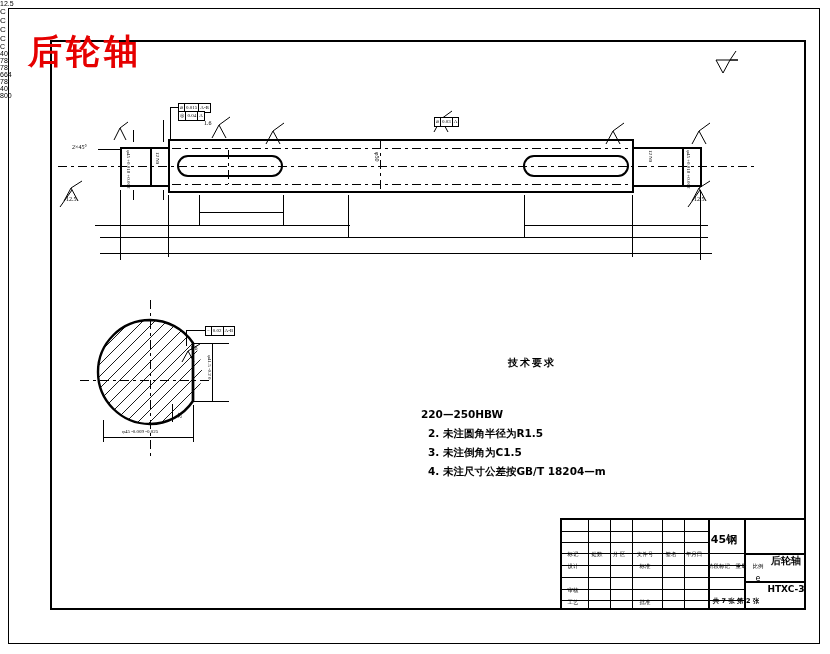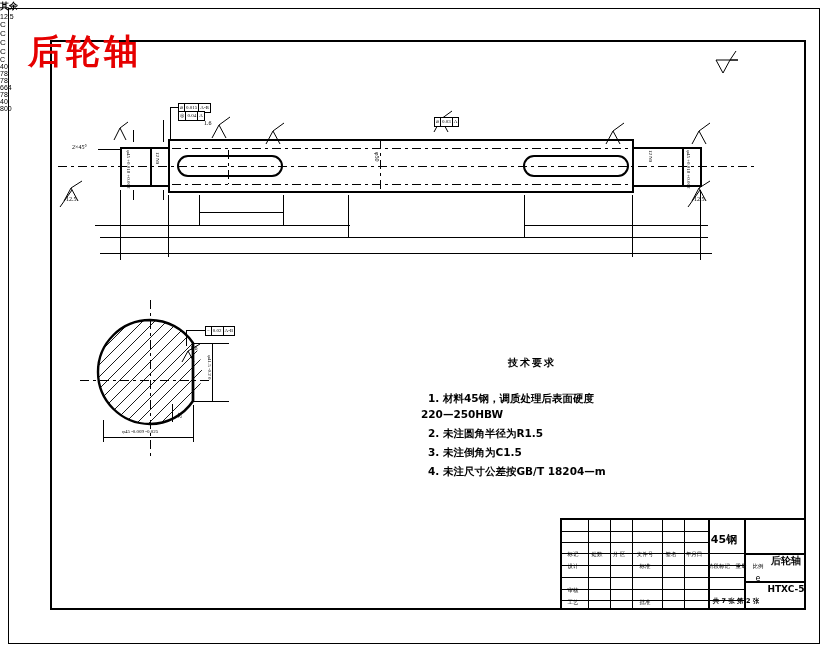--- a/index.html
+++ b/index.html
@@ -43,21 +43,20 @@
 </head>
 <body>
 
 <div class="sheet">
 
   <div class="outer-frame"></div>
   <div class="inner-frame"></div>
 
   <div class="title-red cn">后轮轴</div>
 
-  <div class="txt9 cn" style="left:683px;top:56px;">其余</div>
   <div class="txt7" style="left:723px;top:54px;">12.5</div>
   <svg width="40" height="26" style="left:716px;top:60px;">
     <path d="M0,0 L7,13 L14,0 M14,0 L22,0 M7,13 L7,13" stroke="#000" stroke-width="1" fill="none"></path>
     <path d="M0,0 L22,0" stroke="#000" stroke-width="1"></path>
     <path d="M14,0 L20,-9" stroke="#000" stroke-width="1"></path>
   </svg>
 
   <div class="ln h2" style="left:168px;top:139px;width:466px;"></div>
   <div class="ln h2" style="left:168px;top:191px;width:466px;"></div>
 
@@ -256,21 +255,20 @@
 
   <div class="tolbox" style="left:205px;top:326px;">
     <div>=</div>
     <div>0.02</div>
     <div>A-B</div>
   </div>
   <div class="ln h1" style="left:186px;top:330px;width:19px;"></div>
   <div class="ln v1" style="left:186px;top:330px;height:16px;"></div>
 
   <div class="tech" style="left:508px;top:356px;font-size:10px;letter-spacing:2px;">技术要求</div>
-  <div class="tech" style="left:428px;top:392px;font-size:10.5px;">1. 材料45钢，调质处理后表面硬度</div>
   <div class="tech" style="left:421px;top:408px;font-size:10.5px;">220—250HBW</div>
   <div class="tech" style="left:428px;top:427px;font-size:10.5px;">2. 未注圆角半径为R1.5</div>
   <div class="tech" style="left:428px;top:446px;font-size:10.5px;">3. 未注倒角为C1.5</div>
   <div class="tech" style="left:428px;top:465px;font-size:10.5px;">4. 未注尺寸公差按GB/T 18204—m</div>
 
   <div class="tb" style="left:560px;top:518px;width:246px;height:92px;">
 
     <div class="ln v1" style="left:26px;top:0;height:90px;"></div>
     <div class="ln v1" style="left:48px;top:0;height:90px;"></div>
     <div class="ln v1" style="left:70px;top:0;height:90px;"></div>
@@ -316,15 +314,15 @@
 
   <div class="tbcell cn" style="left:706px;top:530px;width:36px;height:18px;font-size:11px;font-weight:bold;">45钢</div>
 
   <div class="tbcell cn" style="left:706px;top:562px;width:26px;height:10px;">阶段标记</div>
   <div class="tbcell cn" style="left:732px;top:562px;width:18px;height:10px;">重量</div>
   <div class="tbcell cn" style="left:750px;top:562px;width:16px;height:10px;">比例</div>
   <div class="tbcell" style="left:750px;top:574px;width:16px;height:10px;font-size:8px;">e</div>
   <div class="tbcell cn" style="left:706px;top:596px;width:60px;height:11px;font-size:6.5px;font-weight:bold;">共 7 张   第 2 张</div>
 
   <div class="tbcell cn" style="left:766px;top:552px;width:40px;height:18px;font-size:10px;font-weight:bold;">后轮轴</div>
-  <div class="tbcell" style="left:766px;top:580px;width:40px;height:18px;font-size:9px;font-weight:bold;">HTXC-5</div>
+  <div class="tbcell" style="left:766px;top:580px;width:40px;height:18px;font-size:9px;font-weight:bold;">HTXC-3</div>
 
 </div>
 
 </body></html>

